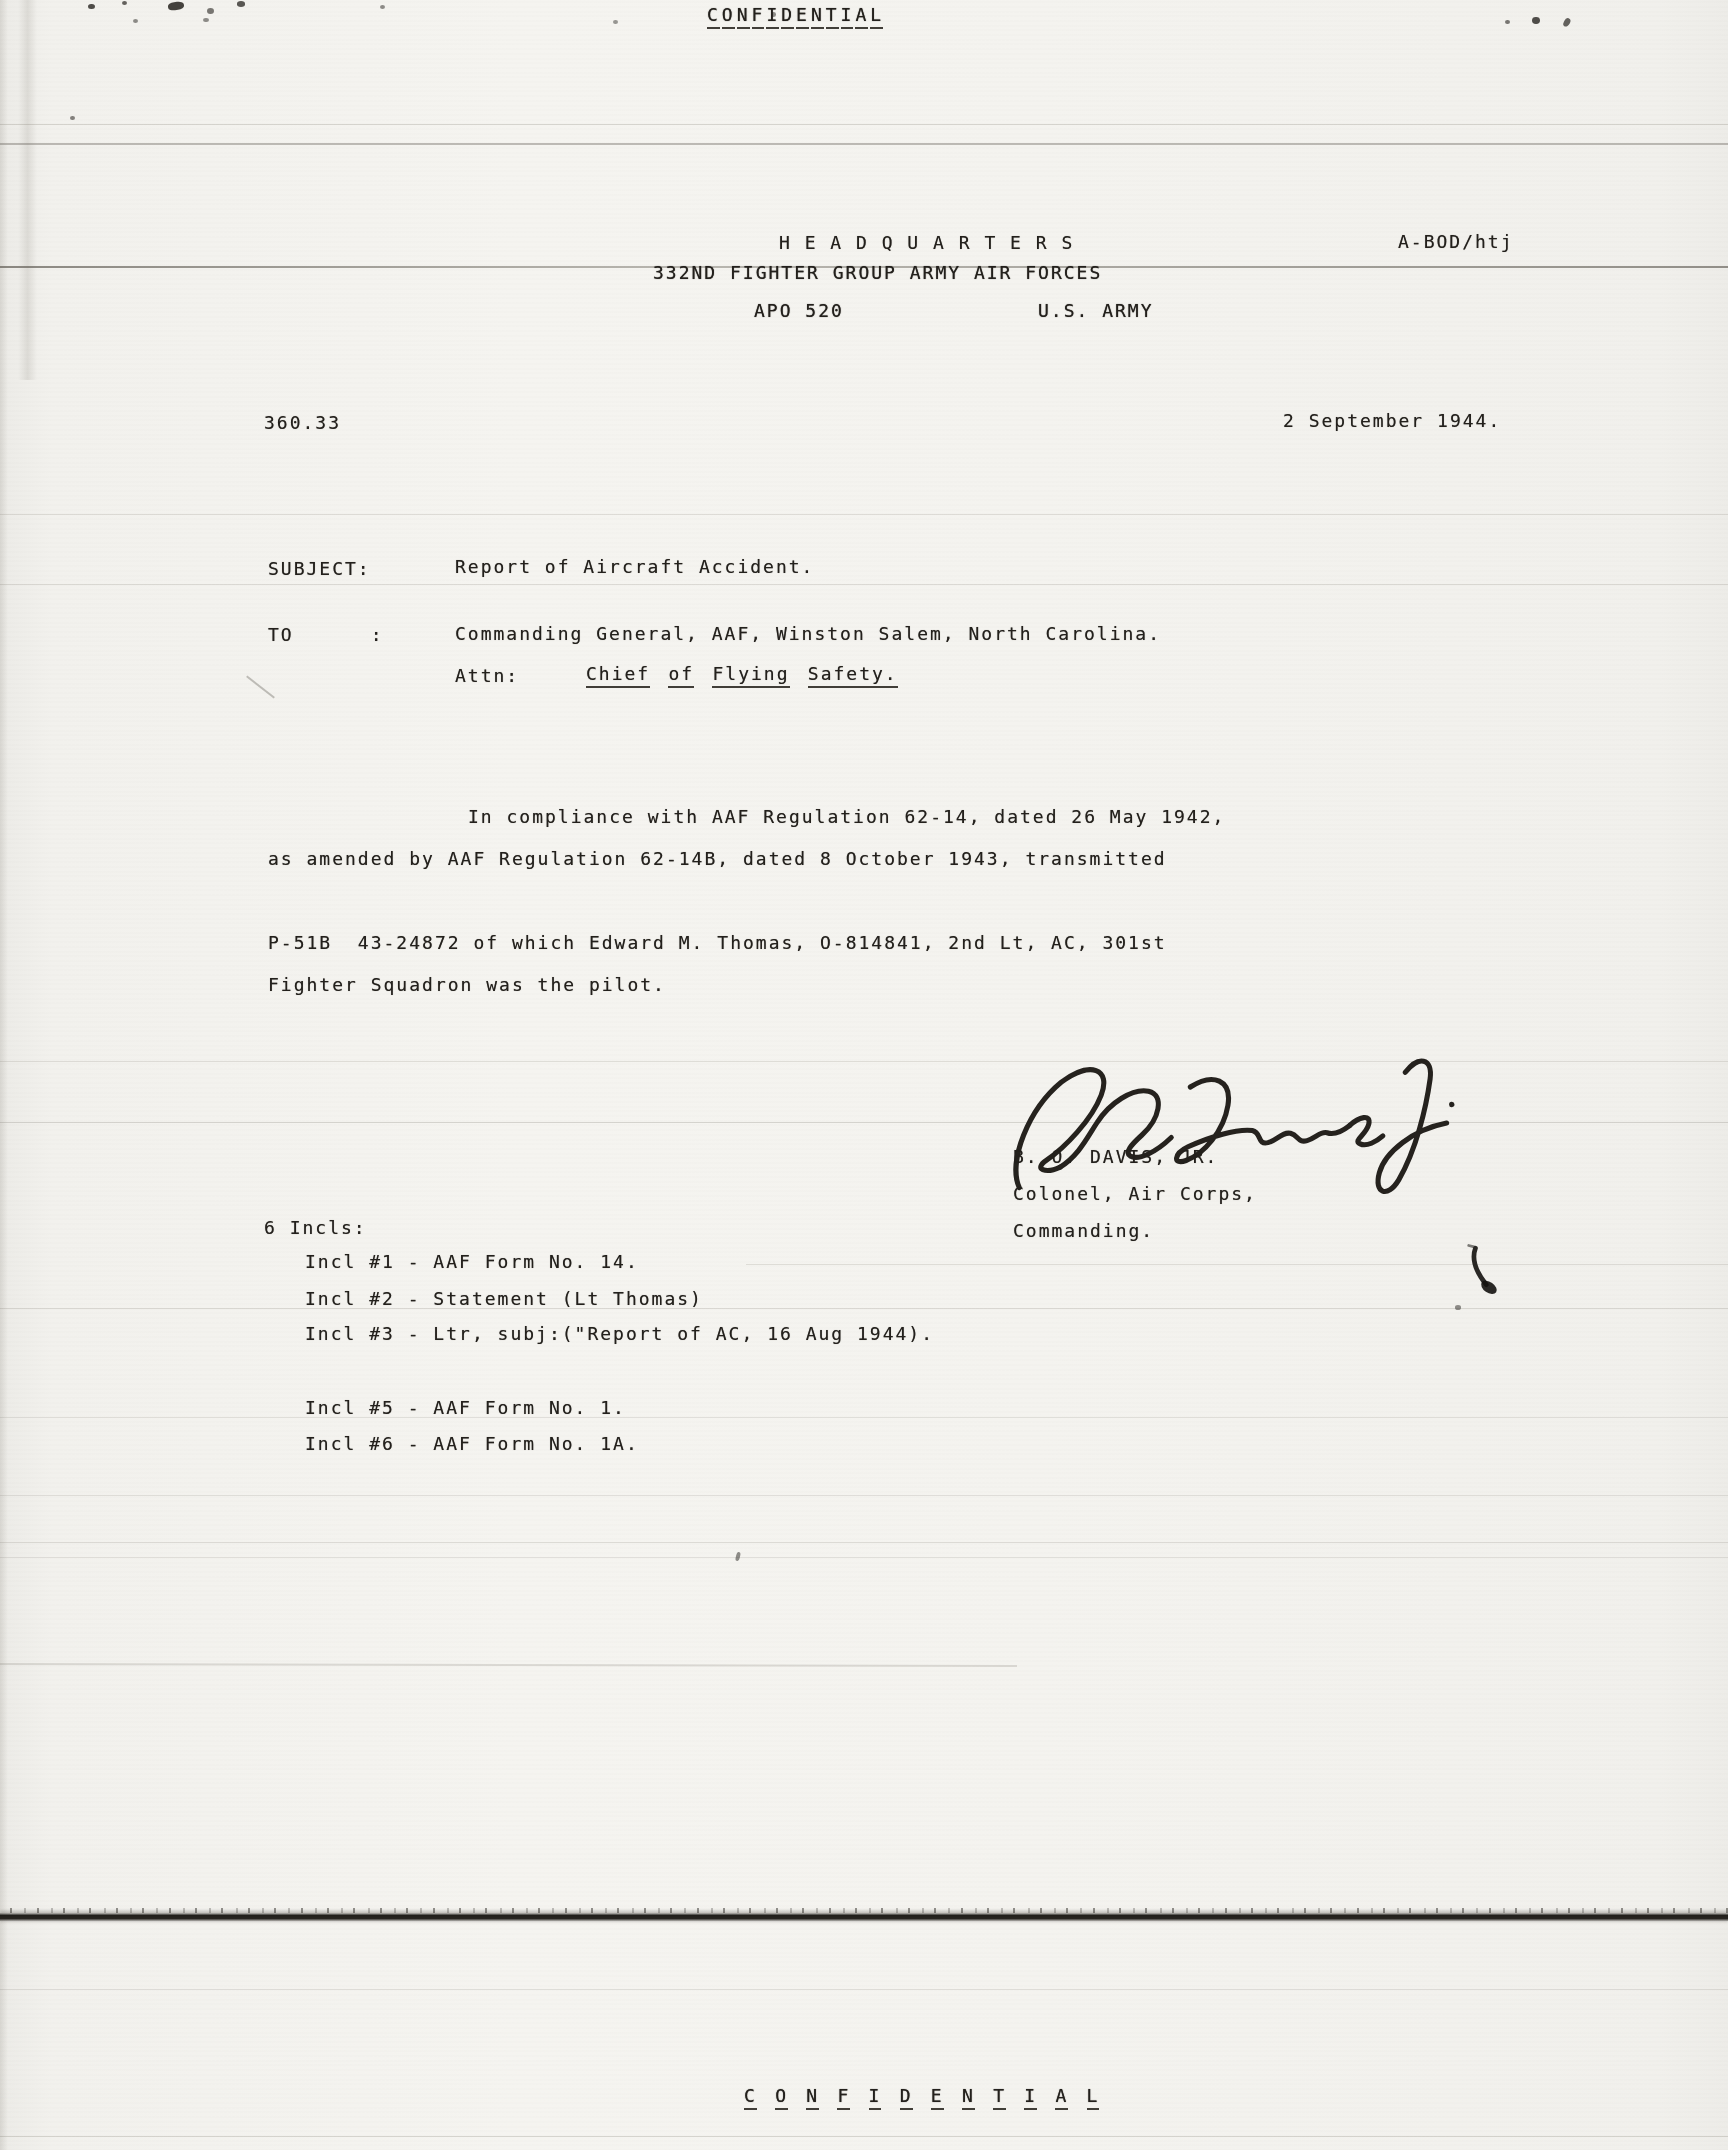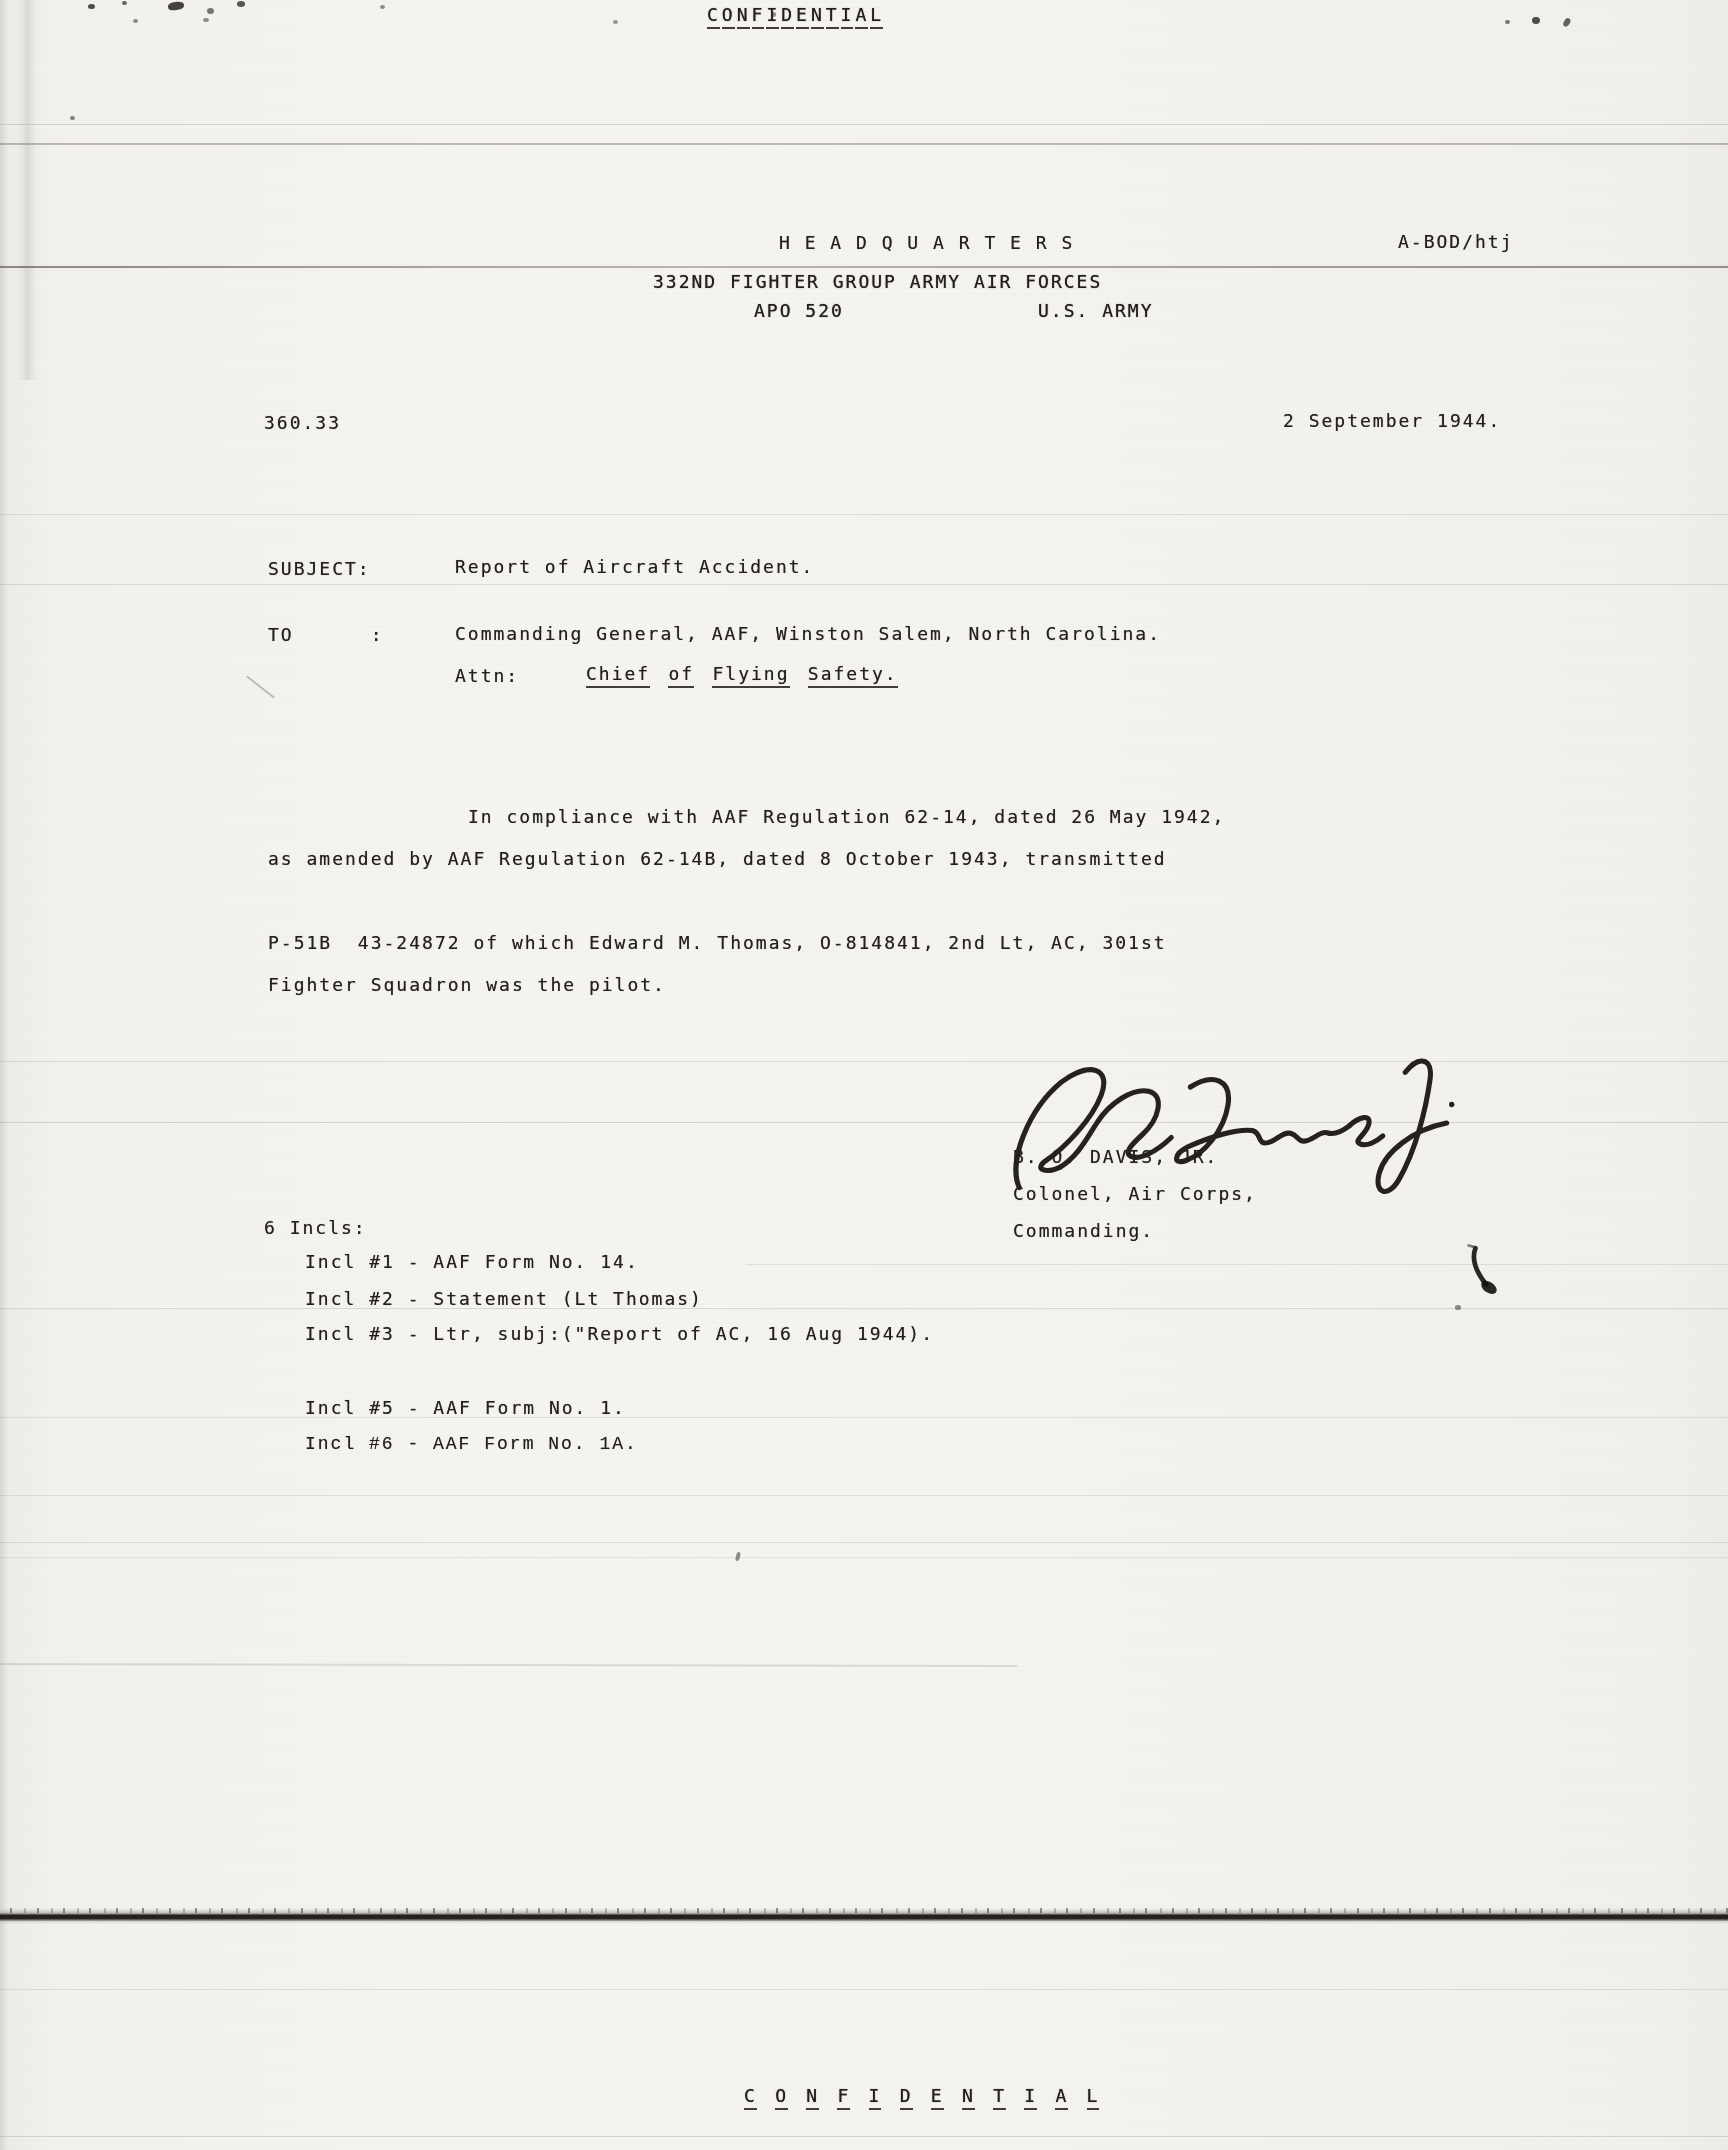--- a/index.html
+++ b/index.html
@@ -71,21 +71,21 @@
   <i class="spk" style="left:1564px;top:17.6px;width:6.1px;height:8.8px;opacity:.7;border-radius:50% 50% 60% 40%;transform:rotate(25deg);"></i>
   <i class="spk" style="left:70px;top:116px;width:4.7px;height:4.1px;opacity:.55;"></i>
   <i class="spk" style="left:736px;top:1552px;width:4.1px;height:8.8px;opacity:.5;border-radius:40%;transform:rotate(14deg);"></i>
   <i class="spk" style="left:1455px;top:1305px;width:6.1px;height:4.7px;opacity:.5;"></i>
   <div class="pencil" style="left:243px;top:686px;width:35px;height:2px;transform:rotate(38deg);"></div>
 
   <div class="tw bolder" style="left:707px;top:4.7px;--tokgap:2px;"><span class="ul-tok">C</span><span class="ul-tok">O</span><span class="ul-tok">N</span><span class="ul-tok">F</span><span class="ul-tok">I</span><span class="ul-tok">D</span><span class="ul-tok">E</span><span class="ul-tok">N</span><span class="ul-tok">T</span><span class="ul-tok">I</span><span class="ul-tok">A</span><span class="ul-tok">L</span></div>
 
   <div class="tw" style="left:779px;top:233px;">H E A D Q U A R T E R S</div>
   <div class="tw" style="left:1398px;top:232px;">A-BOD/htj</div>
-  <div class="tw bolder" style="left:653px;top:272px;text-align:center;">332ND FIGHTER GROUP ARMY AIR FORCES</div>
+  <div class="tw bolder" style="left:653px;top:263px;text-align:center;">332ND FIGHTER GROUP ARMY AIR FORCES</div>
   <div class="tw bolder" style="left:754px;top:301px;">APO 520</div>
   <div class="tw bolder" style="left:1038px;top:301px;">U.S. ARMY</div>
 
   <div class="tw" style="left:264px;top:413px;">360.33</div>
   <div class="tw" style="left:1283px;top:411px;">2 September 1944.</div>
 
   <div class="tw" style="left:268px;top:559px;">SUBJECT:</div>
   <div class="tw" style="left:455px;top:557px;">Report of Aircraft Accident.</div>
   <div class="tw" style="left:268px;top:625px;">TO      :</div>
   <div class="tw" style="left:455px;top:624px;">Commanding General, AAF, Winston Salem, North Carolina.</div>
@@ -118,18 +118,18 @@
 
   <div class="tw" style="left:1013px;top:1147px;">B. O. DAVIS, JR.</div>
   <div class="tw" style="left:1013px;top:1184px;">Colonel, Air Corps,</div>
   <div class="tw" style="left:1013px;top:1221px;">Commanding.</div>
 
   <div class="tw" style="left:264px;top:1218px;">6 Incls:</div>
   <div class="tw" style="left:305px;top:1252px;">Incl #1 - AAF Form No. 14.</div>
   <div class="tw" style="left:305px;top:1289px;">Incl #2 - Statement (Lt Thomas)</div>
   <div class="tw" style="left:305px;top:1324px;">Incl #3 - Ltr, subj:("Report of AC, 16 Aug 1944).</div>
   <div class="tw" style="left:305px;top:1398px;">Incl #5 - AAF Form No. 1.</div>
-  <div class="tw" style="left:305px;top:1434px;font-family:Liberation Mono, monospace;">Incl #6 - AAF Form No. 1A.</div>
+  <div class="tw" style="left:305px;top:1434px;">Incl #6 - AAF Form No. 1A.</div>
 
   <div class="tw bolder" style="left:744px;top:2086px;--tokgap:18.3px;"><span class="ul-tok">C</span><span class="ul-tok">O</span><span class="ul-tok">N</span><span class="ul-tok">F</span><span class="ul-tok">I</span><span class="ul-tok">D</span><span class="ul-tok">E</span><span class="ul-tok">N</span><span class="ul-tok">T</span><span class="ul-tok">I</span><span class="ul-tok">A</span><span class="ul-tok">L</span></div>
 
 </div>
 
 
 </body></html>

